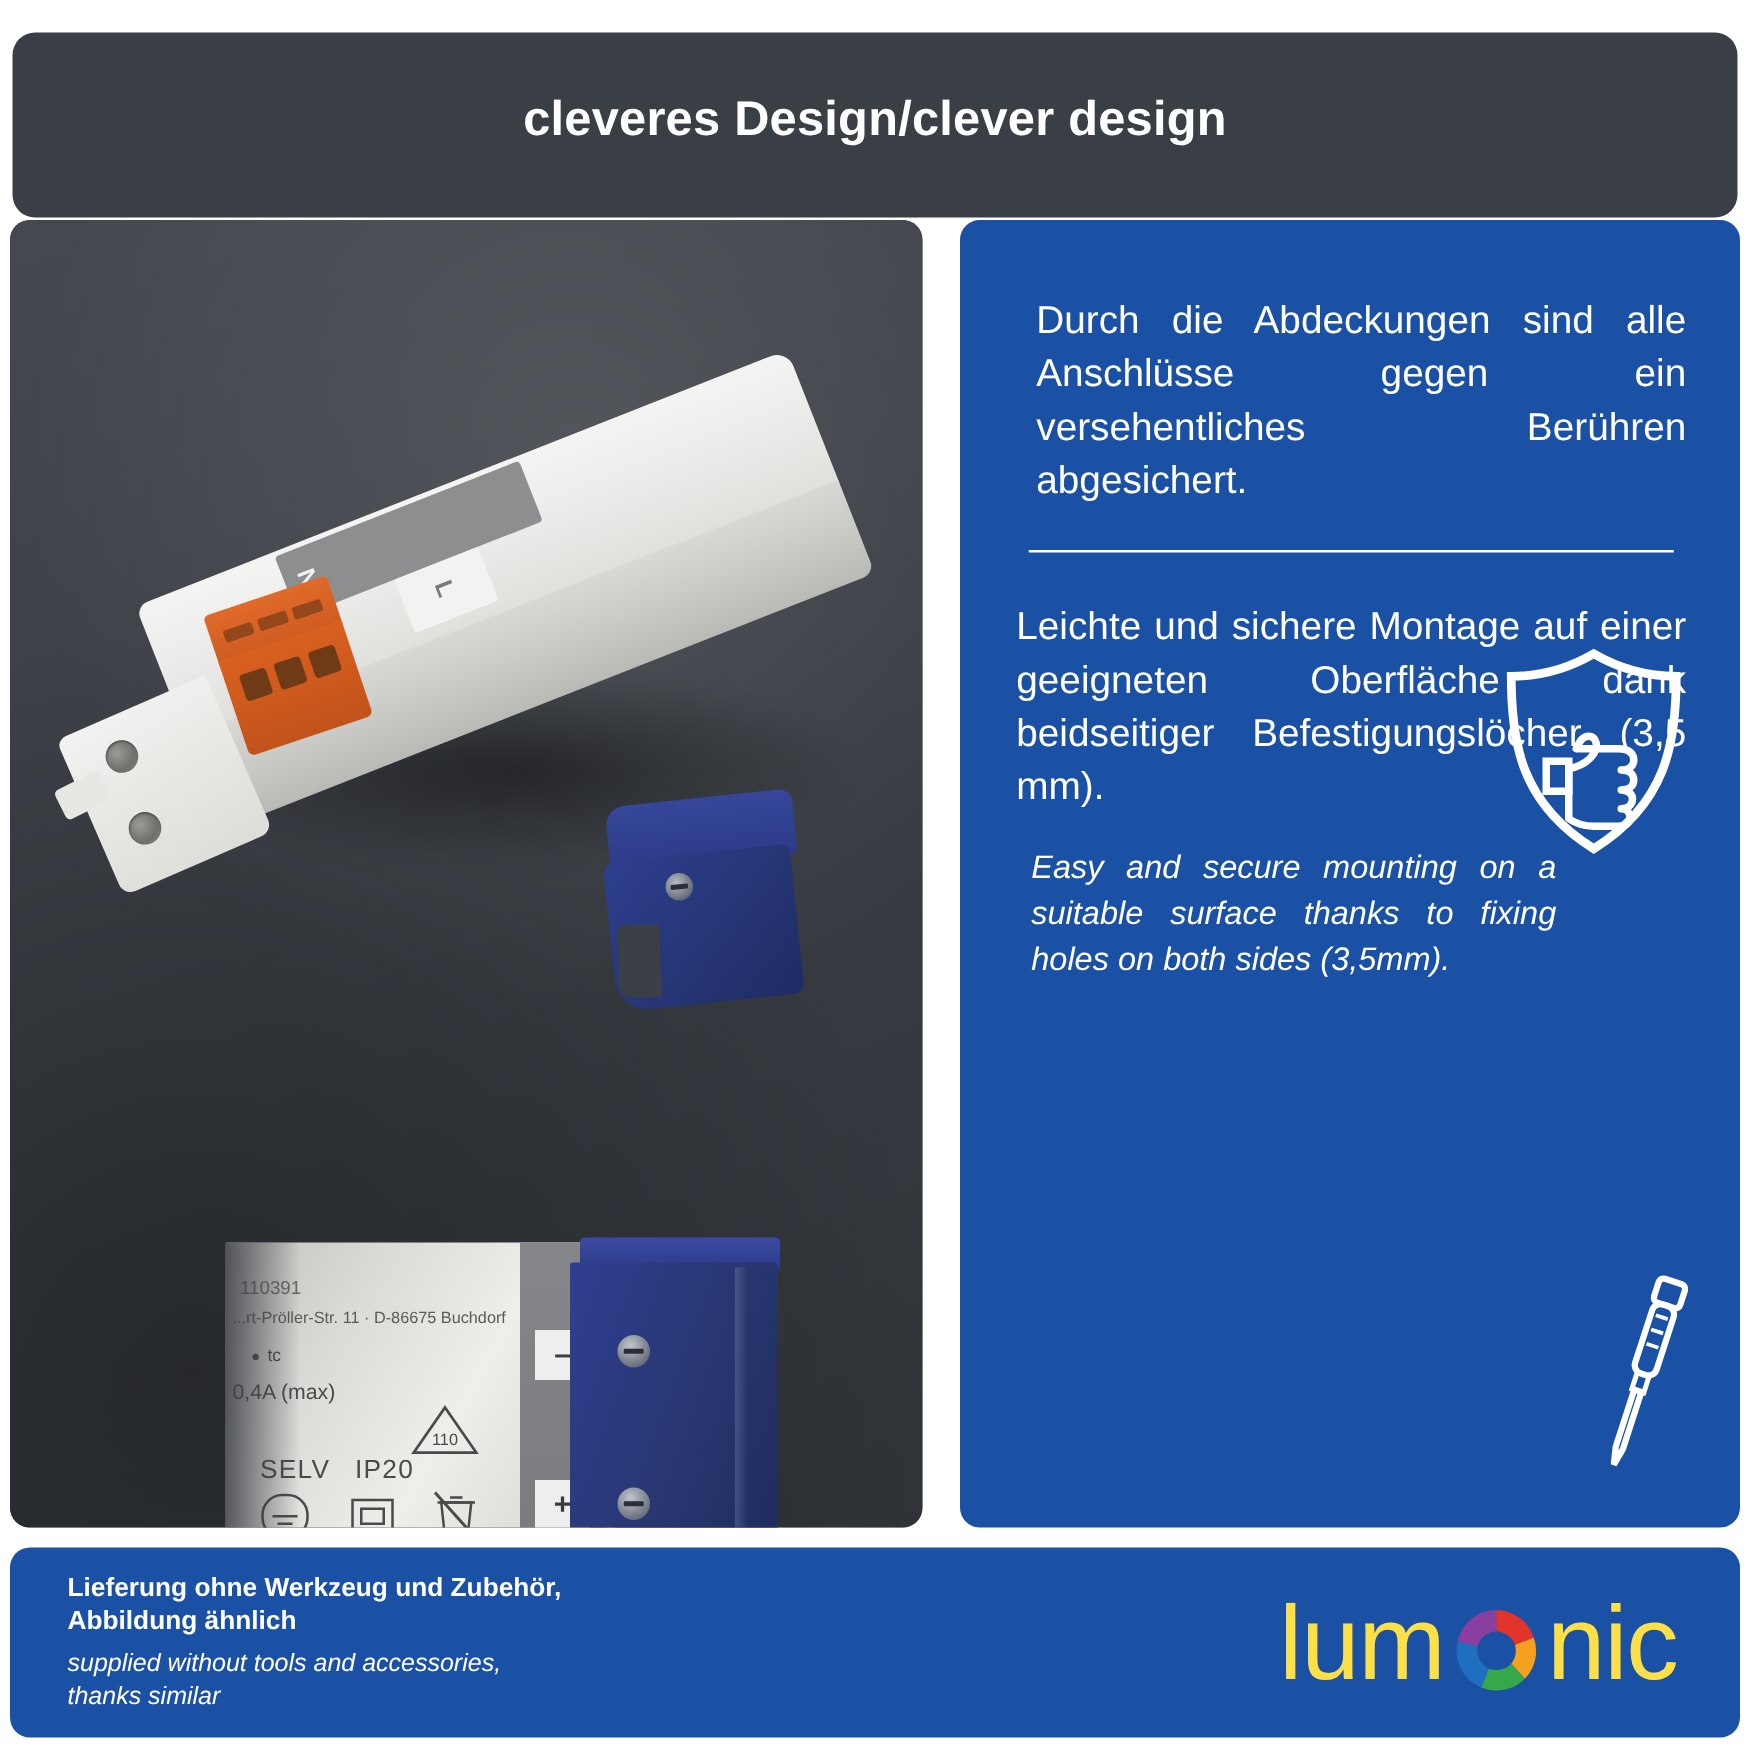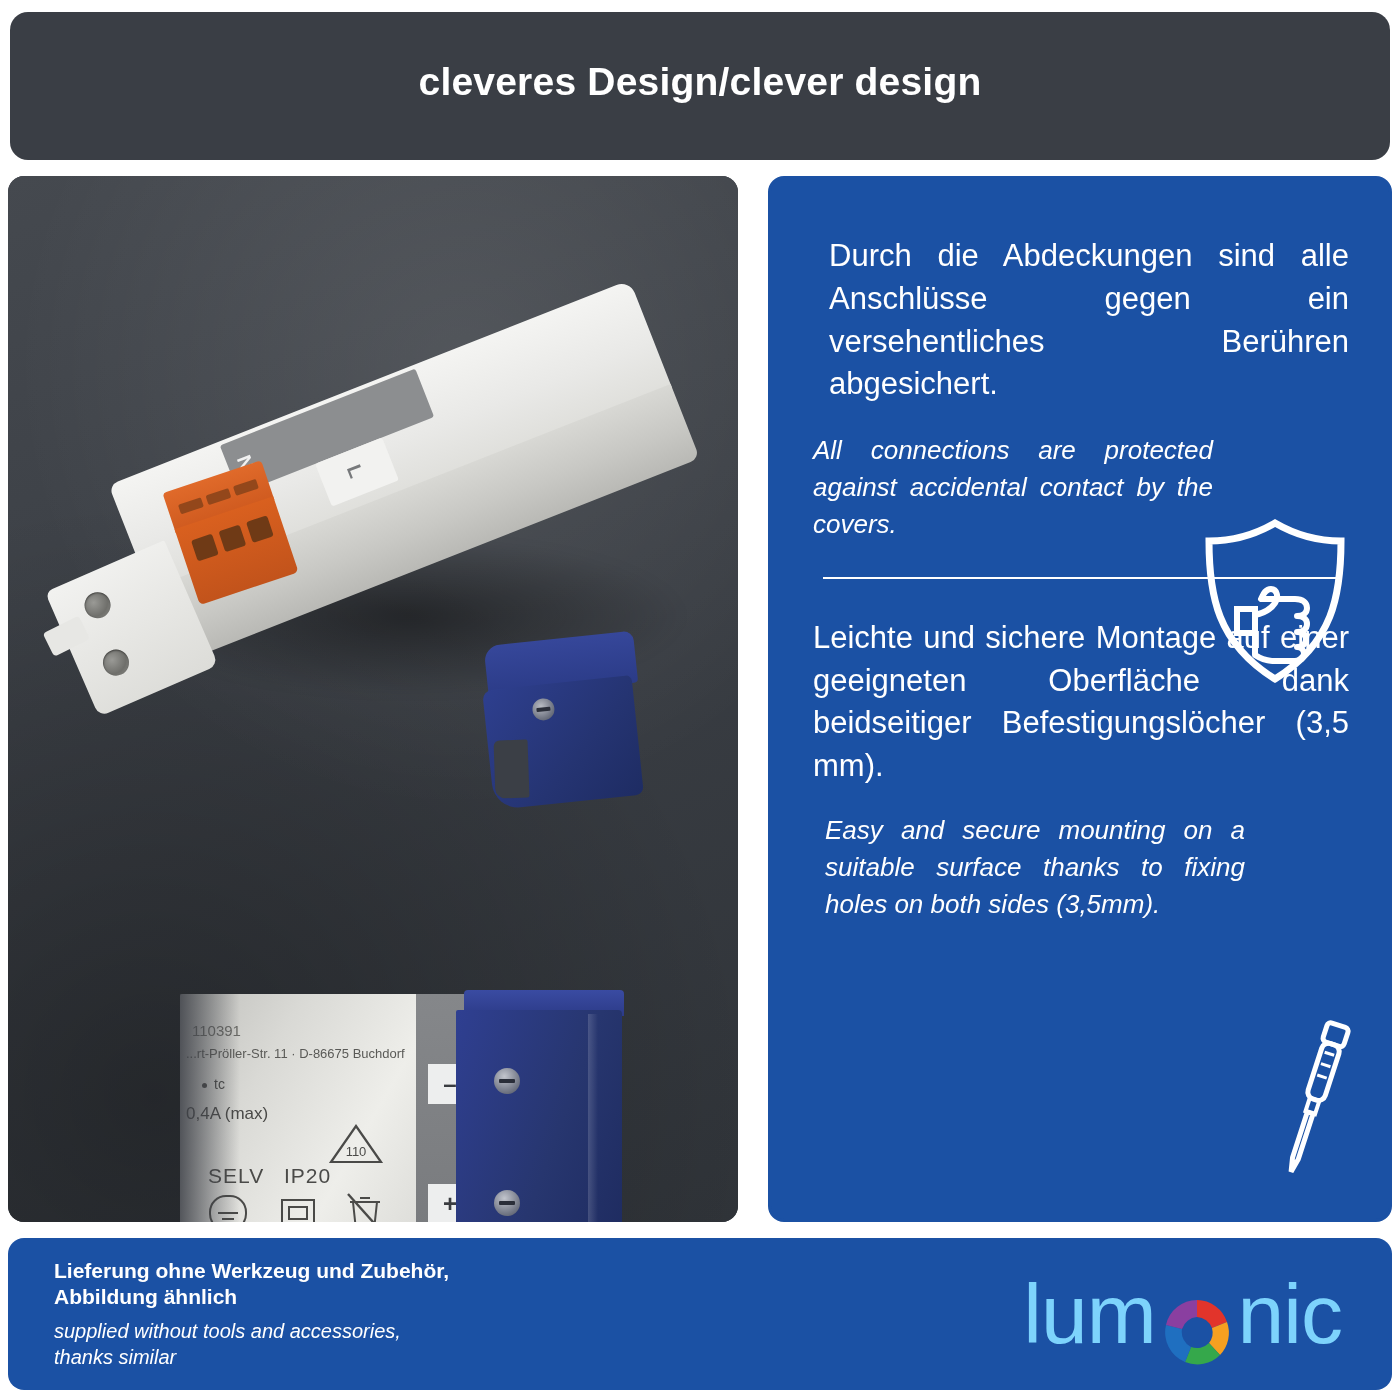--- a/index.html
+++ b/index.html
@@ -13,21 +13,21 @@
   .page {
     position: relative;
     width: 1400px; height: 1400px;
     background: #ffffff;
     padding: 10px;
   }
 
   
   .header {
     position: absolute;
-    left: 10px; top: 12px;
+    left: 10px; top: 26px;
     width: 1380px; height: 148px;
     background: #3a3e45;
     border-radius: 18px;
     display: flex;
     align-items: flex-start;
     justify-content: center;
     padding-top: 48px;
   }
   .header-title {
     color: #ffffff;
@@ -383,23 +383,23 @@
     align-items: center;
     justify-content: space-between;
     padding: 0 44px 0 46px;
   }
   .footer-text { color: #ffffff; }
   .ft-de { font-size: 21px; line-height: 1.28; font-weight: bold; }
   .ft-en { font-size: 20px; line-height: 1.28; font-style: italic; margin-top: 8px; }
 
   .logo {
     display: flex;
-    align-items: flex-end;
+    align-items: center;
     font-size: 84px;
-    color: #7dd3fc;
+    color: #fde047;
     letter-spacing: -1px;
     position: relative;
     padding-right: 6px;
   }
   .logo .pre, .logo .post { font-weight: normal; }
   .logo-o {
     position: relative;
     width: 74px; height: 74px;
     margin: 0 4px;
     display: inline-block;
@@ -511,21 +511,20 @@
         <div class="cm-screw s-bot"></div>
 
       </div>
     </div>
   </div>
 
   <div class="text-panel">
 
     <div class="tp-block-1">
       <p class="tp-de">Durch die Abdeckungen sind alle Anschlüsse gegen ein versehentliches Berühren abgesichert.</p>
-      <p class="tp-en">All connections are protected against accidental contact by the covers.</p>
 
       <div class="shield-icon">
         <svg viewBox="0 0 160 168" width="160" height="168">
           <path d="M80 6 C56 20 34 24 14 24 C14 78 22 126 80 162 C138 126 146 78 146 24 C126 24 104 20 80 6 Z" fill="none" stroke="#ffffff" stroke-width="7"></path>
           <path d="M42 92 h18 v24 h-18 z" fill="none" stroke="#ffffff" stroke-width="6"></path>
           <path d="M60 98 c10 -2 16 -6 20 -12 c4 -6 2 -14 -4 -14 c-6 0 -8 6 -10 10
                    c10 0 26 0 34 0 c8 0 12 4 12 9 c0 5 -4 8 -10 8
                    c6 0 10 3 10 8 c0 5 -4 8 -10 8
                    c5 0 9 3 9 7 c0 5 -4 8 -9 8
                    c4 0 7 3 7 7 c0 4 -4 7 -9 7 h-20 c-8 0 -14 -2 -20 -6 z" fill="none" stroke="#ffffff" stroke-width="6" stroke-linejoin="round"></path>

